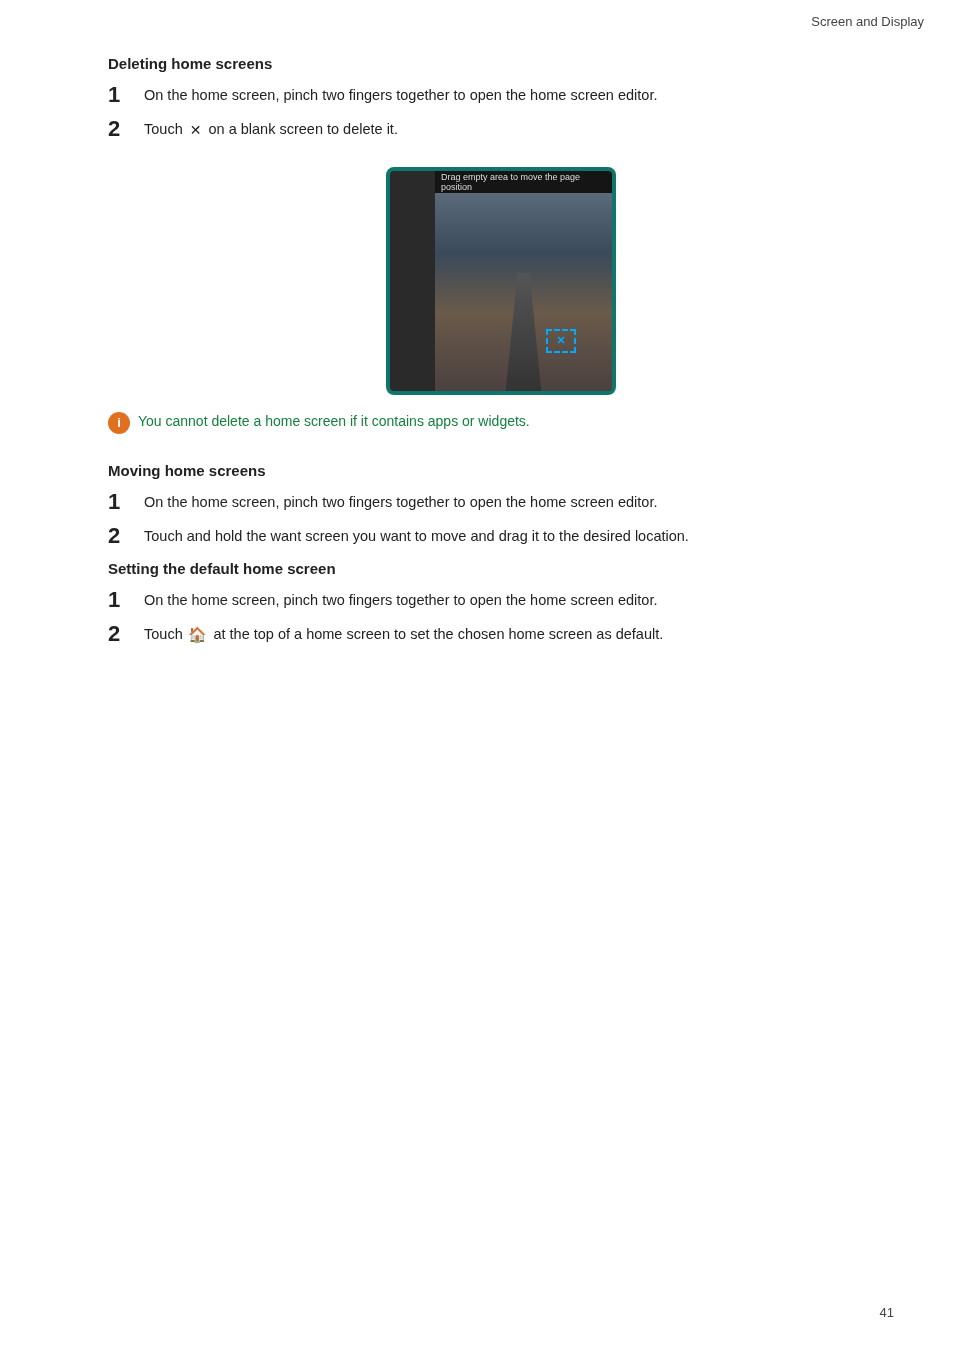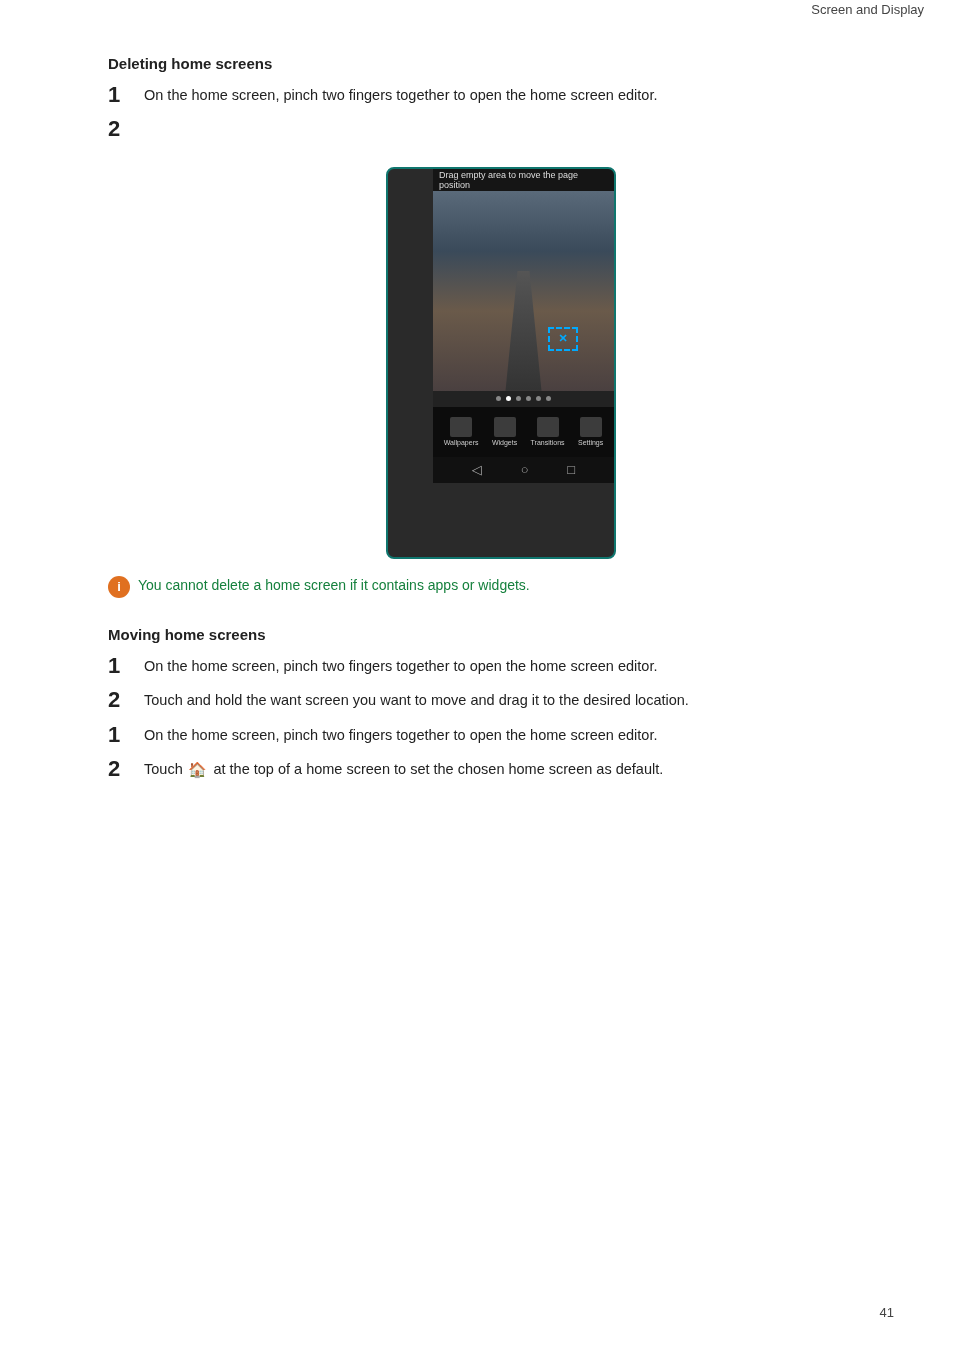--- a/index.html
+++ b/index.html
@@ -9,21 +9,21 @@
       min-height: 1350px;
       background: #ffffff;
       font-family: Arial, Helvetica, sans-serif;
       font-size: 15px;
       color: #222;
       position: relative;
     }
 
     .page-header {
       position: absolute;
-      top: 2px;
+      top: 14px;
       right: 30px;
       font-size: 13px;
       color: #444;
     }
 
     .content {
       padding: 55px 60px 60px 60px;
       margin-left: 48px;
     }
 
@@ -61,26 +61,26 @@
     }
 
     .screenshot-container {
       display: flex;
       justify-content: center;
       margin: 24px 0 16px 0;
     }
 
     .phone-screenshot {
       width: 230px;
-      height: 392px;
+      height: 228px;
       background: #2a2a2a;
       border-radius: 8px;
       overflow: hidden;
       position: relative;
-      border: 2px solid #0f766e;
+      border: 4px solid #0f766e;
       padding-left: 45px;
     }
 
     .phone-top-bar {
       background: rgba(0,0,0,0.5);
       height: 22px;
       display: flex;
       align-items: center;
       justify-content: center;
       font-size: 9px;
@@ -242,20 +242,25 @@
 
   <div class="section-title">Deleting home screens</div>
 
   <div class="step">
     <span class="step-number">1</span>
     <span class="step-text">On the home screen, pinch two fingers together to open the home screen editor.</span>
   </div>
 
   <div class="step">
     <span class="step-number">2</span>
+    <span class="step-text">
+      <span>Touch</span>
+      <span class="inline-icon">✕</span>
+      <span>on a blank screen to delete it.</span>
+    </span>
   </div>
 
   <div class="screenshot-container">
     <div class="phone-screenshot">
       <div class="phone-top-bar">Drag empty area to move the page position</div>
       <div class="phone-bg">
 
         <div class="bridge"></div>
 
         <div class="delete-box">
@@ -306,20 +311,21 @@
   <div class="step">
     <span class="step-number">1</span>
     <span class="step-text">On the home screen, pinch two fingers together to open the home screen editor.</span>
   </div>
 
   <div class="step">
     <span class="step-number">2</span>
     <span class="step-text">Touch and hold the want screen you want to move and drag it to the desired location.</span>
   </div>
 
+  <div class="section-title section-gap">Setting the default home screen</div>
 
   <div class="step">
     <span class="step-number">1</span>
     <span class="step-text">On the home screen, pinch two fingers together to open the home screen editor.</span>
   </div>
 
   <div class="step">
     <span class="step-number">2</span>
     <span class="step-text">
       <span>Touch</span>

